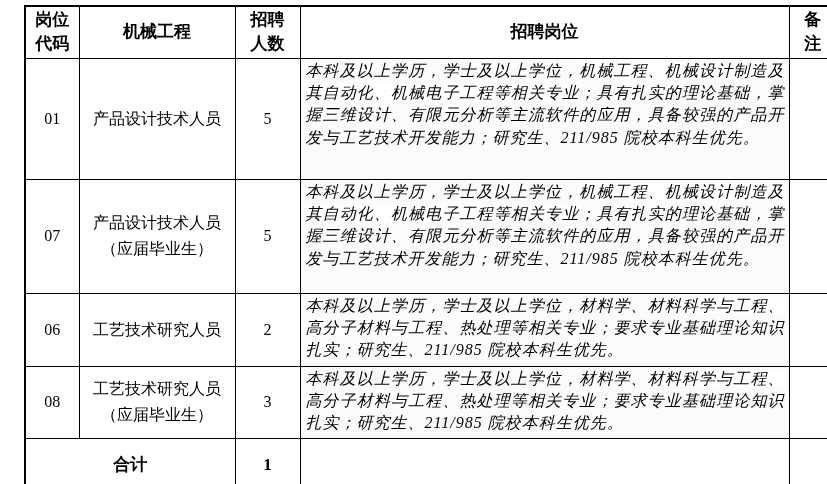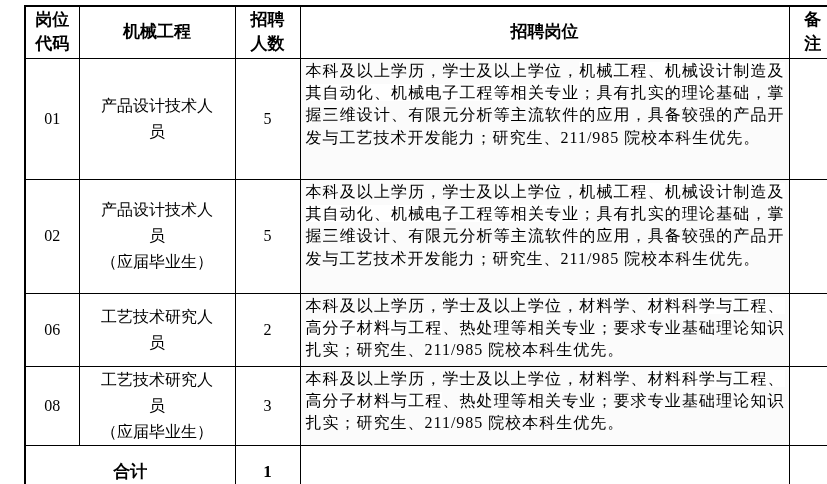--- a/index.html
+++ b/index.html
@@ -17,26 +17,27 @@
   }
   th,td{border:1px solid #000;overflow:hidden;padding:0;}
   thead tr{height:52px;}
   th{
     font-size:17px;font-weight:bold;
     text-align:center;vertical-align:middle;
     white-space:pre-line;line-height:24px;
   }
   td{font-size:16px;}
   .center{text-align:center;vertical-align:middle;}
-  .pos{line-height:26px;padding:0 14px;}
+  .pos{line-height:26px;padding:0 6px;}
   .cond{
     vertical-align:top;text-align:justify;
     padding:1px 4px 0 5px;
     line-height:22.4px;letter-spacing:1px;
     background:#fbfbfb;
+    font-style:italic;
   }
   .cond .hl{background:#ffffff;}
   tbody tr:nth-child(1){height:121px;}
   tbody tr:nth-child(2){height:114px;}
   tbody tr:nth-child(3){height:73px;}
   tbody tr:nth-child(4){height:72px;}
   tfoot tr{height:54px;}
   tfoot td{font-weight:bold;font-size:17px;}
 </style>
 </head>
@@ -65,21 +66,21 @@
     </thead>
     <tbody>
         <tr>
           <td class="center">01</td>
           <td class="center pos">产品设计技术人员</td>
           <td class="center">5</td>
           <td class="cond"><span>本科及以上学历，学士及以上学位，</span><span class="hl">机械工程、机械设计制造及其自动化、机械电子工程等相关专业</span><span>；具有扎实的理论基础，掌握三维设计、有限元分析等主流软件的应用，具备较强的产品开发与工艺技术开发能力；研究生、211/985 院校本科生优先。</span></td>
           <td class=""></td>
         </tr>
         <tr>
-          <td class="center">02</td>
+          <td class="center">07</td>
           <td class="center pos">产品设计技术人员<br>（应届毕业生）</td>
           <td class="center">5</td>
           <td class="cond"><span>本科及以上学历，学士及以上学位，</span><span class="hl">机械工程、机械设计制造及其自动化、机械电子工程等相关专业</span><span>；具有扎实的理论基础，掌握三维设计、有限元分析等主流软件的应用，具备较强的产品开发与工艺技术开发能力；研究生、211/985 院校本科生优先。</span></td>
           <td class=""></td>
         </tr>
         <tr>
           <td class="center">06</td>
           <td class="center pos">工艺技术研究人员</td>
           <td class="center">2</td>
           <td class="cond"><span>本科及以上学历，学士及以上学位，材料学、</span><span class="hl">材料科学与工程、高分子材料与工程</span><span>、热处理等相关专业；要求专业基础理论知识扎实；研究生、211/985 院校本科生优先。</span></td>

